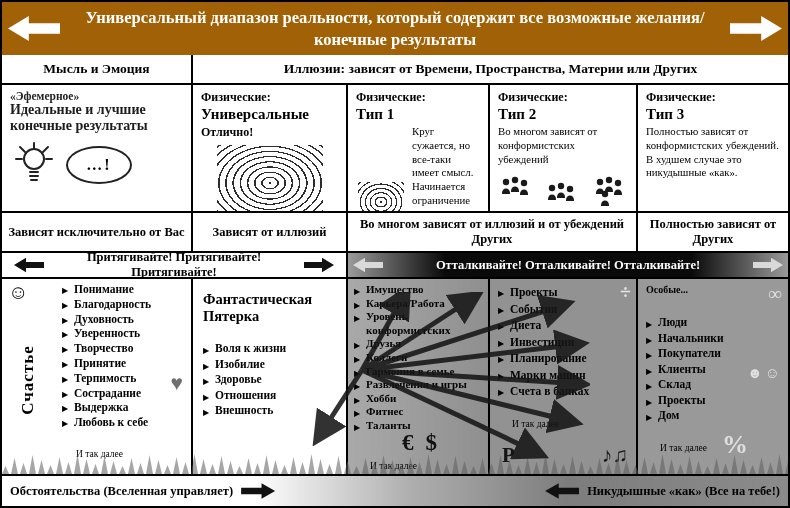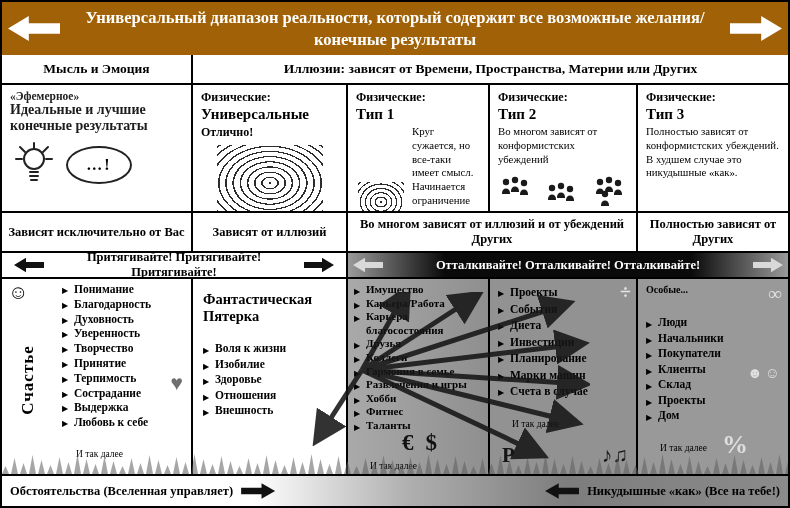--- a/index.html
+++ b/index.html
@@ -205,21 +205,21 @@
       <li>Здоровье</li>
       <li>Отношения</li>
       <li>Внешность</li>
     </ul>
   </div>
 
   <div class="cell m3">
     <ul class="blist">
       <li>Имущество</li>
       <li>Карьера/Работа</li>
-      <li>Карьера благосостояния</li>
+      <li>Уровень конформистских</li>
       <li>Друзья</li>
       <li>Коллеги</li>
       <li>Гармония в семье</li>
       <li>Развлечения и игры</li>
       <li>Хобби</li>
       <li>Фитнес</li>
       <li>Таланты</li>
     </ul>
     <div class="sym3">
       <span>€</span><span>$</span>
@@ -229,21 +229,21 @@
 
   <div class="cell m4">
     <span class="div4">÷</span>
     <ul class="blist">
       <li>Проекты</li>
       <li>События</li>
       <li>Диета</li>
       <li>Инвестиции</li>
       <li>Планирование</li>
       <li>Марки машин</li>
-      <li>Счета в случае</li>
+      <li>Счета в банках</li>
     </ul>
     <div class="etc">И так далее</div>
     <div class="sym4">
       <span>Р</span>
       <span>♪♫</span>
     </div>
   </div>
 
   <div class="cell m5 noR">
     <span class="glasses5">∞</span>

